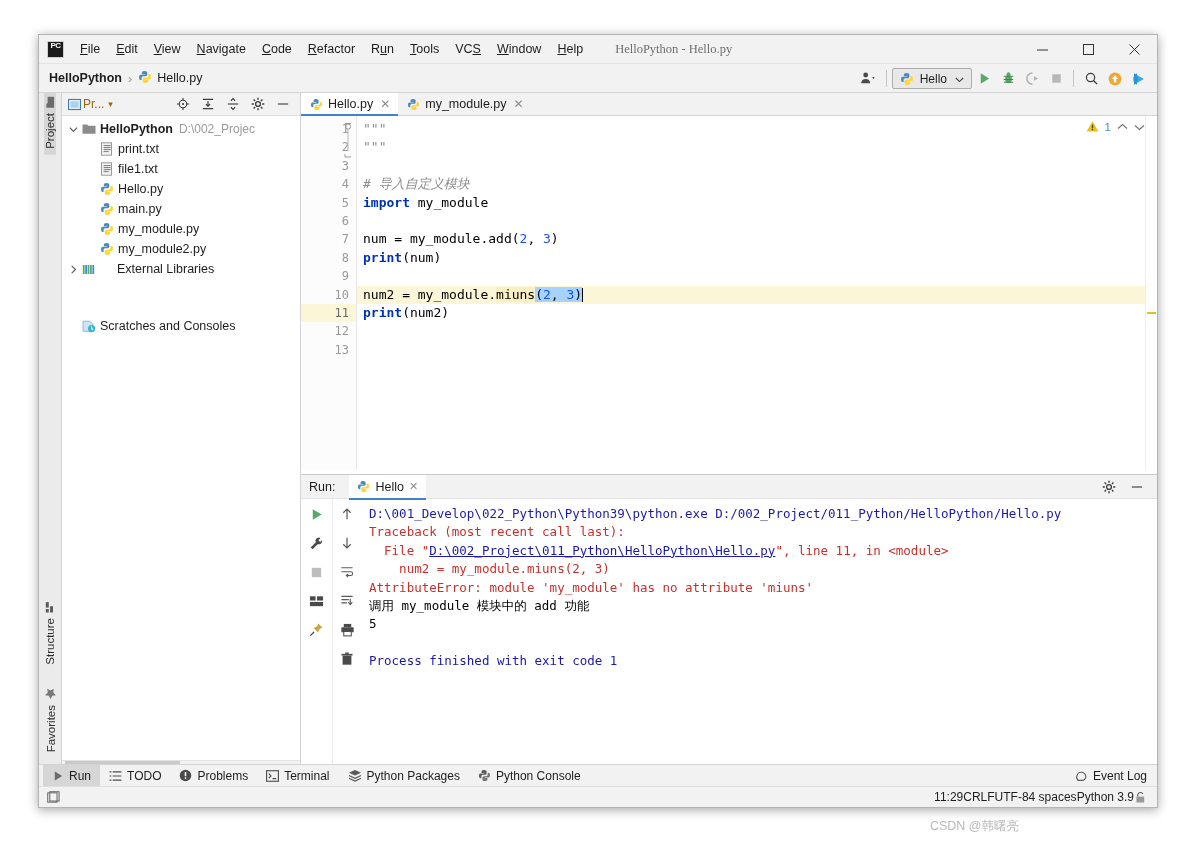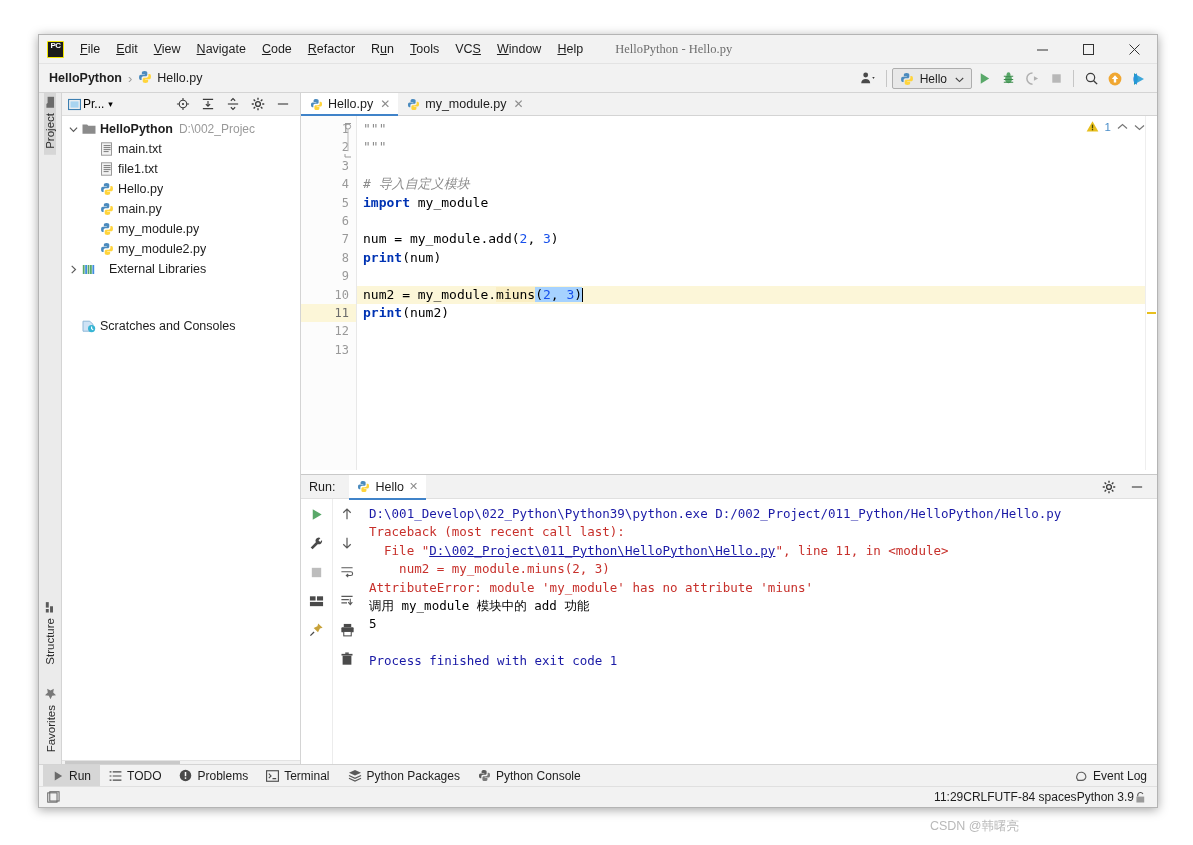--- a/index.html
+++ b/index.html
@@ -88,21 +88,21 @@
 
   
   .projectpanel {
     width: 239px; background:#fff; border-right:1px solid #d4d4d4;
     display:flex; flex-direction:column; min-width:0;
   }
   .pp-head {
     height: 23px; display:flex; align-items:center; gap:2px;
     background:#f2f2f2; padding-left:6px; border-bottom:1px solid #e0e0e0;
   }
-  .pp-title { font-size:12px; color:#000000; display:flex; align-items:center; gap:4px; }
+  .pp-title { font-size:12px; color:#a16207; display:flex; align-items:center; gap:4px; }
   .pp-tools { margin-left:auto; display:flex; align-items:center; gap:1px; padding-right:5px; }
   .pp-tree { flex:1; overflow:hidden; padding-top:3px; font-size:12.5px; color:#1d1d1d; }
   .trow { display:flex; align-items:center; height:20px; white-space:nowrap; }
   .tw-arrow { width:14px; display:flex; justify-content:center; align-items:center; flex:none; }
   .tw-icon { width:17px; display:flex; justify-content:center; align-items:center; flex:none; }
   .tw-label { overflow:hidden; text-overflow:clip; }
   .tw-sub { color:#9a9a9a; margin-left:6px; font-size:12px; }
   .pp-scroll { height:4px; background:#f2f2f2; border-top:1px solid #e3e3e3;}
   .pp-scroll i { display:block; height:4px; width:115px; background:#c9c9c9; margin-left:3px;}
 
@@ -395,21 +395,21 @@
               <span class="tw-sub">D:\002_Projec</span>
             </div>
             <div class="trow" style="padding-left: 22px;">
               <span class="tw-arrow"></span>
               <span class="tw-icon">
                 <svg width="13" height="14" viewBox="0 0 13 14" style="display:block">
                   <rect x="1.5" y="0.8" width="10" height="12.4" fill="#f2f2f2" stroke="#9a9a9a" stroke-width="1"></rect>
                   <path d="M3.6 3.6h7M3.6 5.6h7M3.6 7.6h7M3.6 9.6h5" stroke="#7a7a7a" stroke-width="1"></path>
                 </svg>
               </span>
-              <span class="tw-label" style="margin-left: 3px;">main.txt</span>
+              <span class="tw-label" style="margin-left: 3px;">print.txt</span>
             </div>
             <div class="trow" style="padding-left: 22px;">
               <span class="tw-arrow"></span>
               <span class="tw-icon">
                 <svg width="13" height="14" viewBox="0 0 13 14" style="display:block">
                   <rect x="1.5" y="0.8" width="10" height="12.4" fill="#f2f2f2" stroke="#9a9a9a" stroke-width="1"></rect>
                   <path d="M3.6 3.6h7M3.6 5.6h7M3.6 7.6h7M3.6 9.6h5" stroke="#7a7a7a" stroke-width="1"></path>
                 </svg>
               </span>
               <span class="tw-label" style="margin-left: 3px;">file1.txt</span>
@@ -462,21 +462,21 @@
               </span>
               <span class="tw-icon">
                 <svg width="14" height="13" viewBox="0 0 14 13" style="display:block">
                   <rect x="0.8" y="2" width="1.8" height="9" fill="#59a869"></rect>
                   <rect x="3.2" y="2" width="1.8" height="9" fill="#3f8de0"></rect>
                   <rect x="5.6" y="2" width="1.8" height="9" fill="#59a869"></rect>
                   <rect x="8" y="2" width="1.8" height="9" fill="#59a869"></rect>
                   <rect x="10.4" y="2" width="1.8" height="9" fill="#3f8de0"></rect>
                 </svg>
               </span>
-              <span class="tw-label" style="margin-left: 12px;">External Libraries</span>
+              <span class="tw-label" style="margin-left: 20px;">External Libraries</span>
             </div>
             <div class="trow" style="padding-left: 4px; margin-top: 37px;">
               <span class="tw-arrow"></span>
               <span class="tw-icon">
                 <svg width="14" height="13" viewBox="0 0 14 13" style="display:block">
                   <path d="M1 1.2h6.8l3 3v7H1z" fill="#cfe3f5" stroke="#8fb8d8" stroke-width="1"></path>
                   <circle cx="9.6" cy="8.6" r="3.6" fill="#37b5d4"></circle>
                   <path d="M9.6 6.4v2.4l1.6 1" stroke="#fff" stroke-width="1.1" fill="none"></path>
                 </svg>
               </span>

